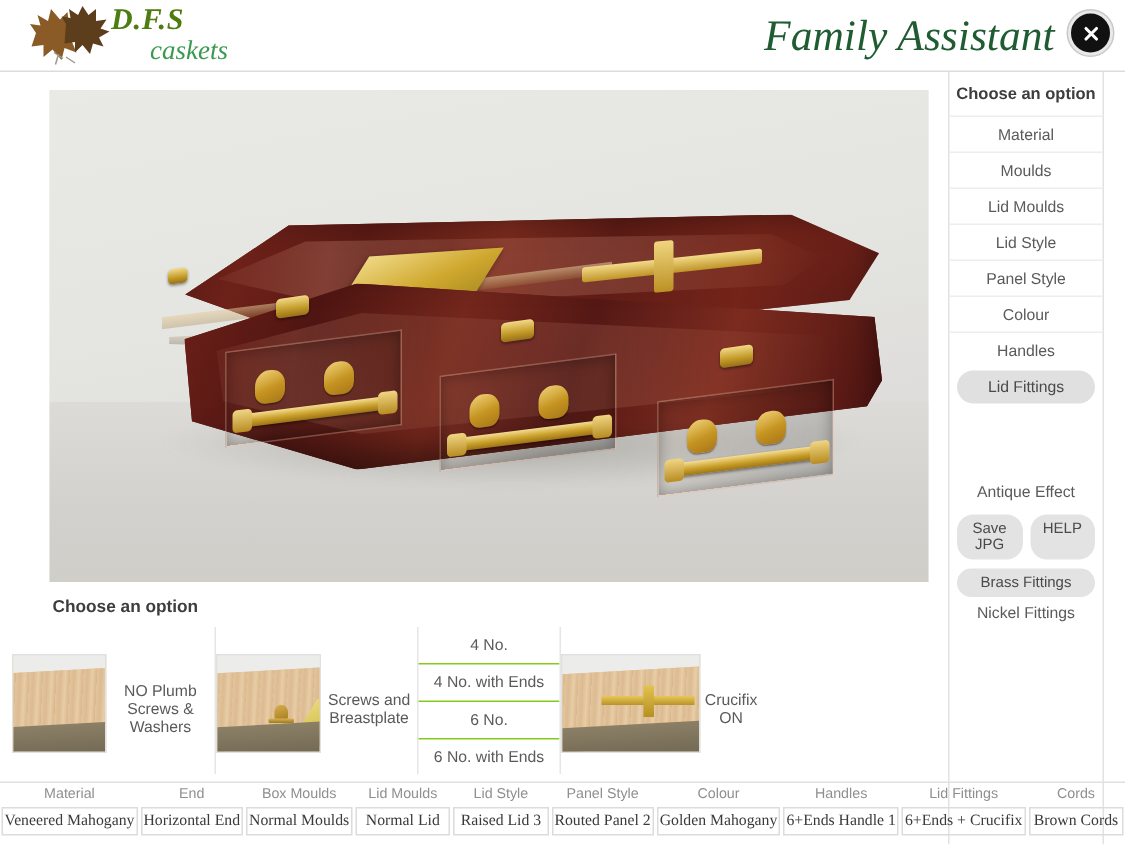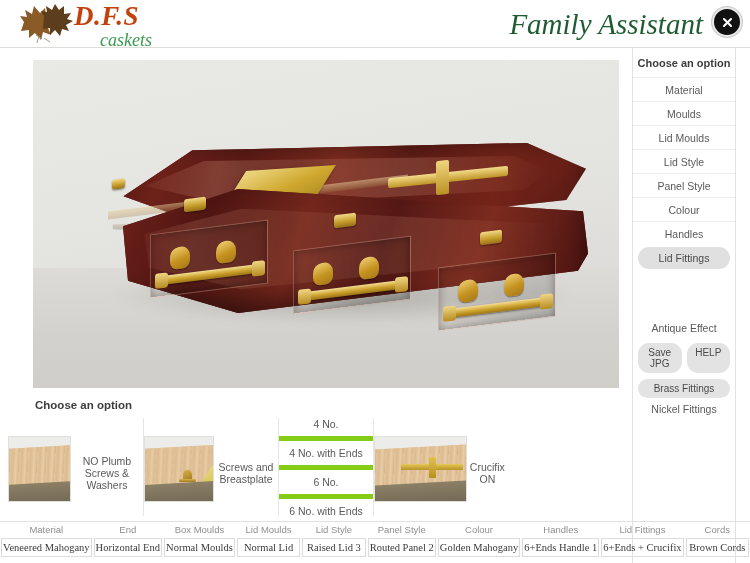--- a/index.html
+++ b/index.html
@@ -23,22 +23,22 @@
     border-bottom: 1px solid #dcdcd8;
   }
   .logo-wrap {
     position: absolute; left: 14px; top: 2px;
     display: flex; align-items: flex-start;
   }
   .leaves { position: relative; width: 62px; height: 44px; }
   .logo-text { position: relative; margin-left: -2px; padding-top: 1px; }
   .logo-dfs {
     font-family: "Liberation Serif", serif;
-    font-size: 27px; font-style: italic; font-weight: 700;
-    color: #c2410c; letter-spacing: 0.5px; line-height: 1;
+    font-size: 20px; font-style: italic; font-weight: 700;
+    color: #4d7c0f; letter-spacing: 0.5px; line-height: 1;
   }
   .logo-caskets {
     font-family: "Liberation Serif", serif;
     font-size: 18px; font-style: italic; font-weight: 400;
     color: #3a9a4f; line-height: 1; margin-left: 26px; margin-top: 1px;
   }
   .family-assistant {
     position: absolute; right: 47px; top: 8px;
     font-family: "Liberation Serif", serif;
     font-size: 29px; font-style: italic;
@@ -255,21 +255,21 @@
   .tw-cross-h { position: absolute; width: 62px; height: 6px; background: linear-gradient(180deg,#e7c857,#b8932a); }
   .thumb-label {
     font-size: 10.5px; color: #5a5a5a; text-align: center; margin-top: 8px;
   }
   .list-cell {
     width: 95px; border-left: 1px solid #e6e6e6;
     display: flex; flex-direction: column; justify-content: center;
   }
   .list-item {
     text-align: center; font-size: 10.5px; color: #5a5a5a;
-    padding: 6px 0; border-top: 5px solid #84cc16; cursor: pointer;
+    padding: 6px 0; border-top: 1px solid #84cc16; cursor: pointer;
   }
   .list-item:first-child { border-top: none; }
 
   
   .summary {
     position: absolute; left: 0; top: 521px; width: 750px; height: 42px;
     border-top: 1px solid #e0e0de;
     display: flex;
   }
   .sum-col { flex: 1; text-align: center; }

